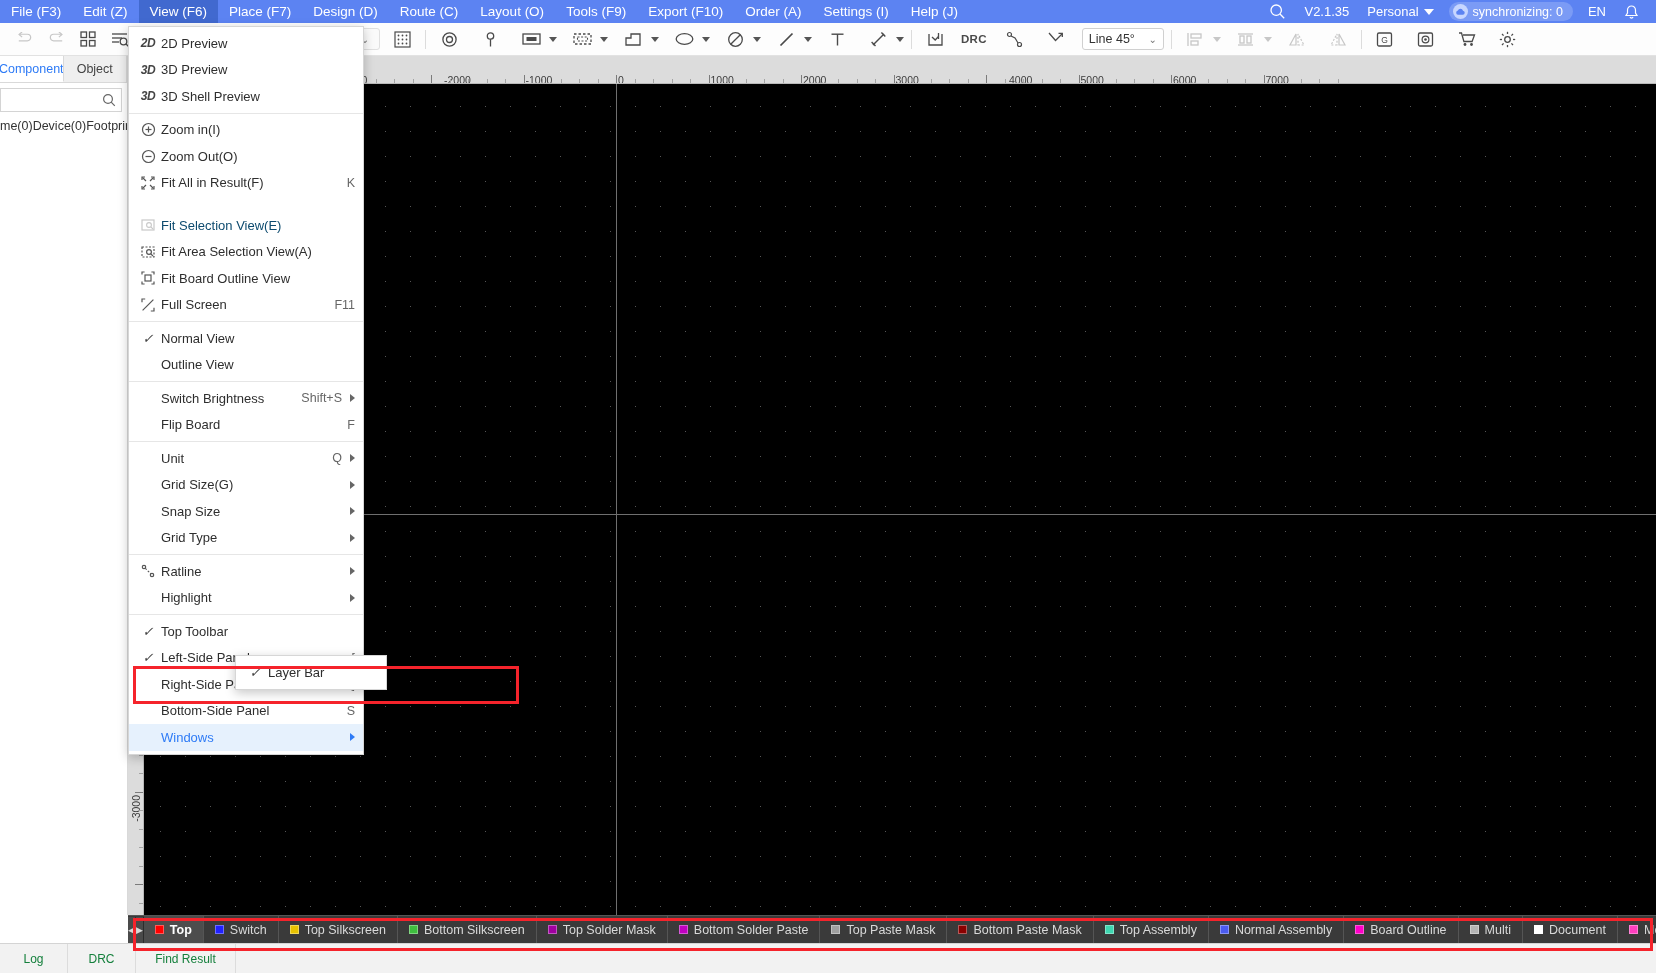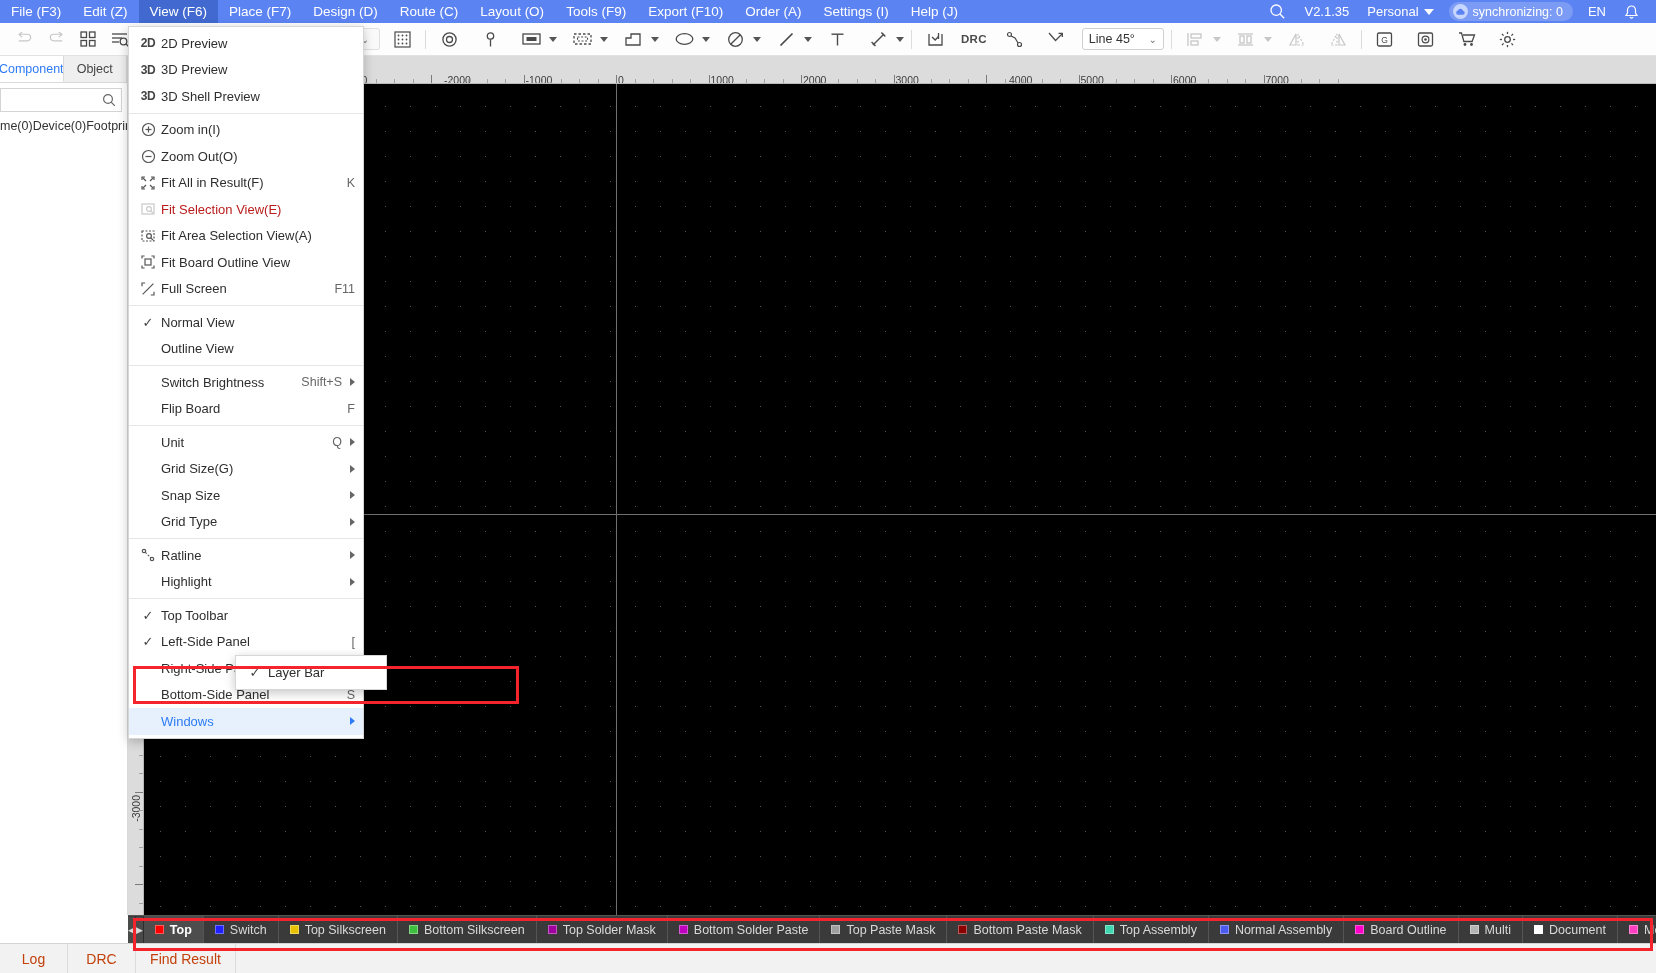--- a/index.html
+++ b/index.html
@@ -92,24 +92,24 @@
   .axis-h { position:absolute; left:0; right:0; height:1px; background:#6f6f6f; }
 
   
   .menu {
     position:absolute; left:128px; top:26px; width:236px;
     background:#fff; border:1px solid #d6d6d6; box-shadow:0 3px 10px rgba(0,0,0,.22);
     padding:3px 0; z-index:40;
   }
   .mrow { display:flex; align-items:center; height:26.5px; padding:0 8px 0 6px;
           font-size:13px; color:#2e2e2e; position:relative; white-space:nowrap; }
-  .mrow.disabled { color:#b91c1c; }
+  .mrow.disabled { color:#0c4a6e;margin-top:16px; }
   .mrow.hl { background:#e6f1fd; color:#2e7bf6; }
   .mico { width:26px; min-width:26px; display:flex; align-items:center; justify-content:center;
-          color:#555; font-size:11px; }
+          color:#555; font-size:11px;font-style:italic; }
   .mico.txt { font-size:12px; letter-spacing:-0.3px; font-weight:600; color:#444;}
   .mlabel { flex:1; }
   .mkey { color:#666; font-size:12.5px; margin-left:14px; }
   .msub { width:0;height:0;border-top:4px solid transparent;border-bottom:4px solid transparent;
           border-left:5px solid #666; margin-left:8px; }
   .mrow.hl .msub { border-left-color:#2e7bf6; }
   .mdiv { height:1px; background:#e6e6e6; margin:3px 0; }
   .ckmark { font-size:13px; color:#444; }
 
   .submenu {
@@ -138,21 +138,21 @@
              background:#d9d9d9; }
   .hscroll .thumb { position:absolute; left:300px; width:150px; top:1px; height:8px;
              background:#f0f0f0; border:1px solid #bdbdbd; border-radius:2px; }
 
   
   .statusbar {
     position:absolute; left:0; right:0; bottom:0; height:30px; background:#f2f2f2;
     border-top:1px solid #d4d4d4; display:flex; align-items:stretch;
   }
   .sb-tab { width:68px; display:flex; align-items:center; justify-content:center;
-            font-size:14px; color:#c2410c; border-right:1px solid #dcdcdc; }
+            font-size:12px; color:#15803d; border-right:1px solid #dcdcdc; }
   .sb-tab.wide { width:100px; }
   svg { display:block; }
 </style>
 </head>
 <body>
 
 <div id="app">
 
   <div class="menubar">
     <div class="mi">File (F3)</div>

